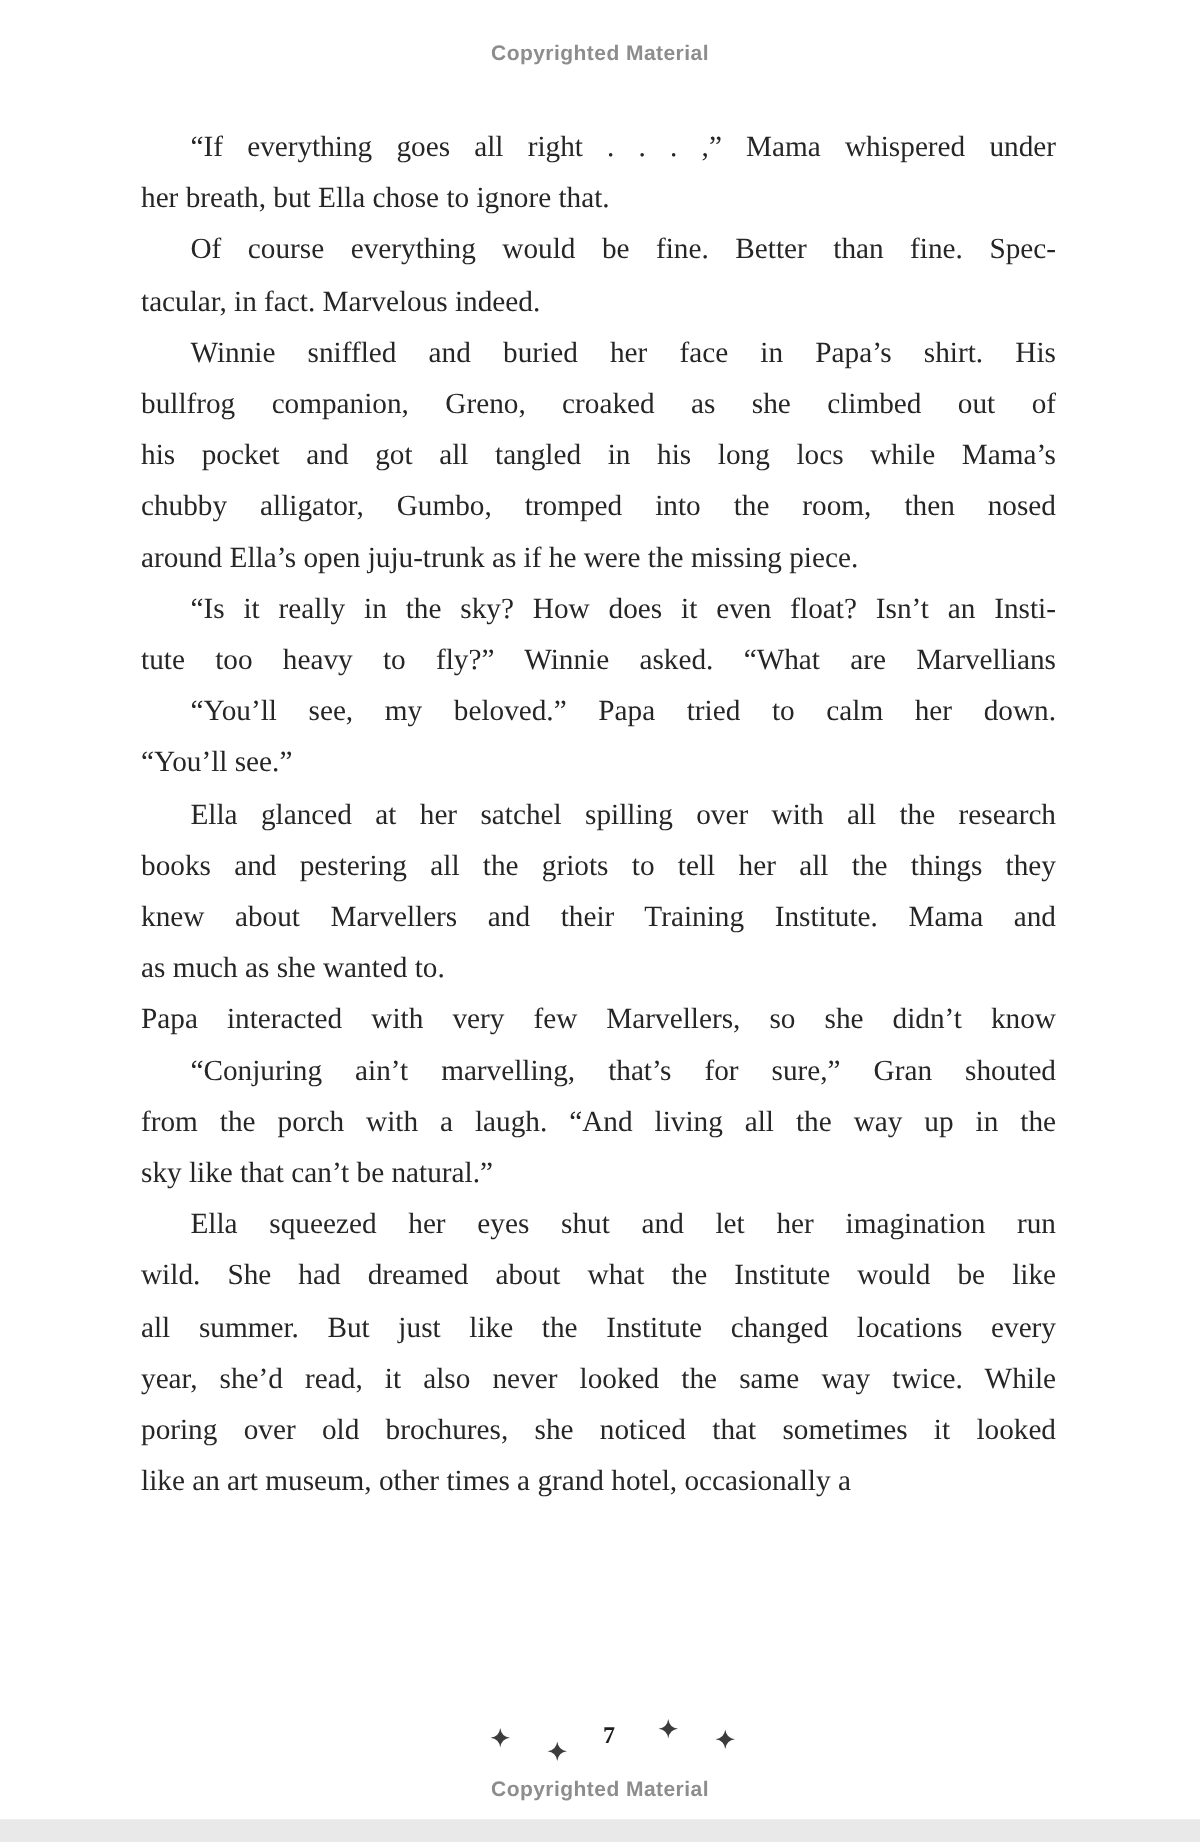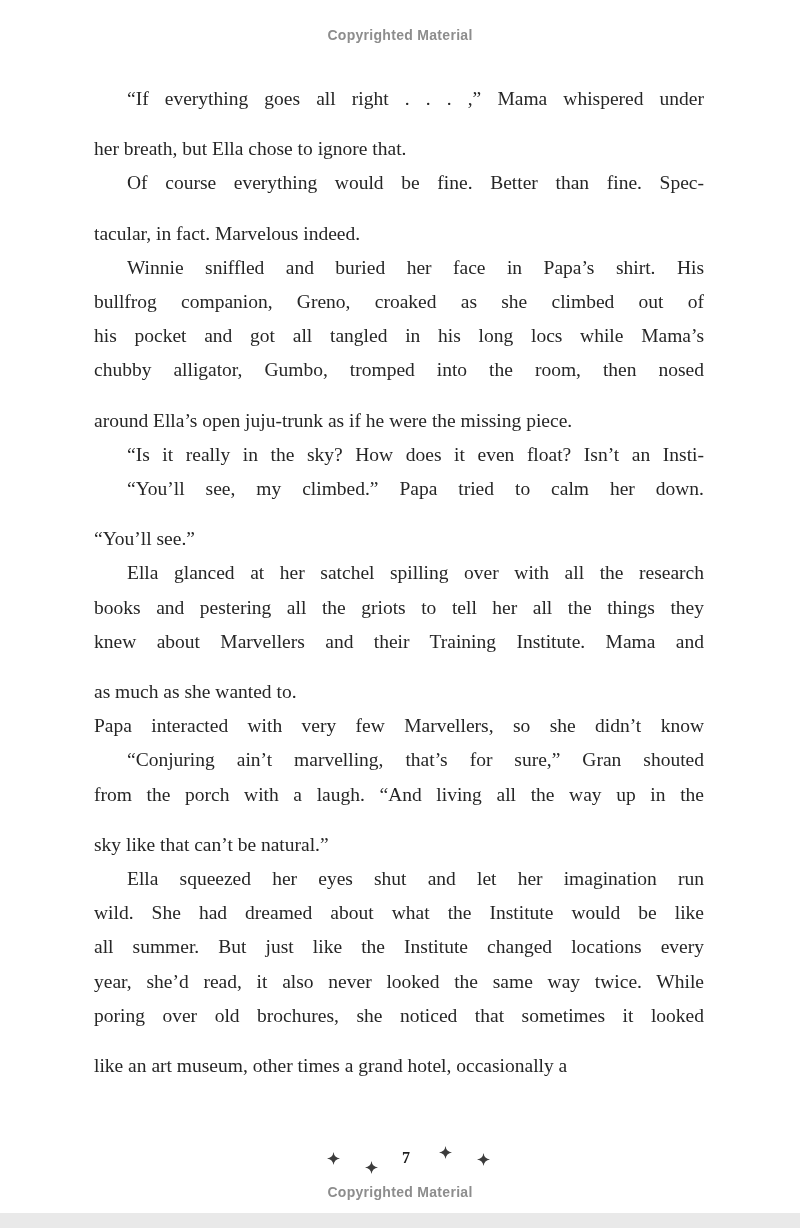--- a/index.html
+++ b/index.html
@@ -33,21 +33,21 @@
     width: 610px;
     color: #262626;
     font-size: 19.5px;
     line-height: 34.2px;
   }
   .para { margin: 0; }
   .line {
     text-align: justify;
     text-align-last: justify;
   }
-  .line.last { text-align-last: left; margin-top: 16px; }
+  .line.last { text-align-last: left; }
   .line.first { text-indent: 33px; }
   .line i { font-style: italic; }
 
   .folio {
     position: absolute;
     top: 1143px;
     left: 0;
     width: 100%;
     display: flex;
     justify-content: center;
@@ -94,23 +94,24 @@
       </div>
       <div class="para">
         <div class="line first"><span>Winnie sniffled and buried her face in Papa’s shirt. His</span></div>
         <div class="line"><span>bullfrog companion, Greno, croaked as she climbed out of</span></div>
         <div class="line"><span>his pocket and got all tangled in his long locs while Mama’s</span></div>
         <div class="line"><span>chubby alligator, Gumbo, tromped into the room, then nosed</span></div>
         <div class="line last"><span>around Ella’s open juju-trunk as if he were the missing piece.</span></div>
       </div>
       <div class="para">
         <div class="line first"><span>“Is it really in the sky? How does it even float? Isn’t an Insti-</span></div>
+        <div class="line"><span>tute too heavy to fly?” Winnie asked. “What are Marvellians</span></div>
       </div>
       <div class="para">
-        <div class="line first"><span>“You’ll see, my climbed.” Papa tried to calm her down.</span></div>
+        <div class="line first"><span>“You’ll see, my beloved.” Papa tried to calm her down.</span></div>
         <div class="line last"><span>“You’ll see.”</span></div>
       </div>
       <div class="para">
         <div class="line first"><span>Ella glanced at her satchel spilling over with all the research</span></div>
         <div class="line"><span>books and pestering all the griots to tell her all the things they</span></div>
         <div class="line"><span>knew about Marvellers and their Training Institute. Mama and</span></div>
         <div class="line last"><span>as much as she wanted to.</span></div>
         <div class="line"><span>Papa interacted with very few Marvellers, so she didn’t know</span></div>
       </div>
       <div class="para">

